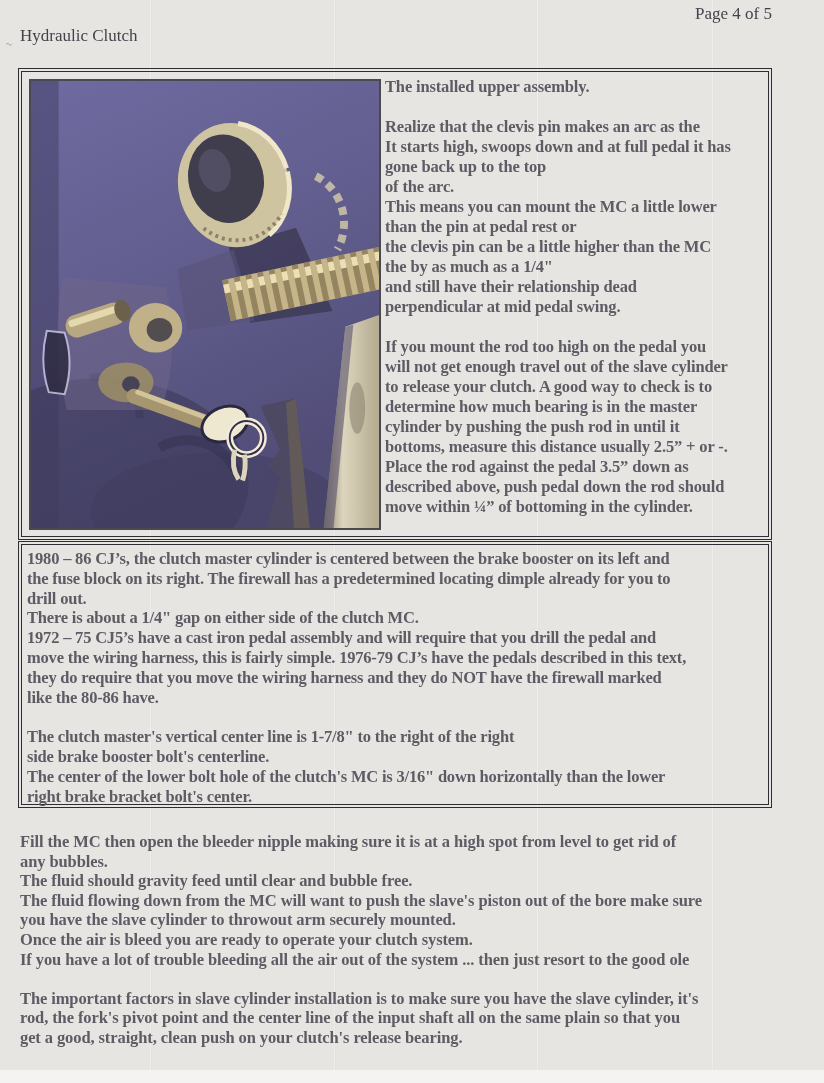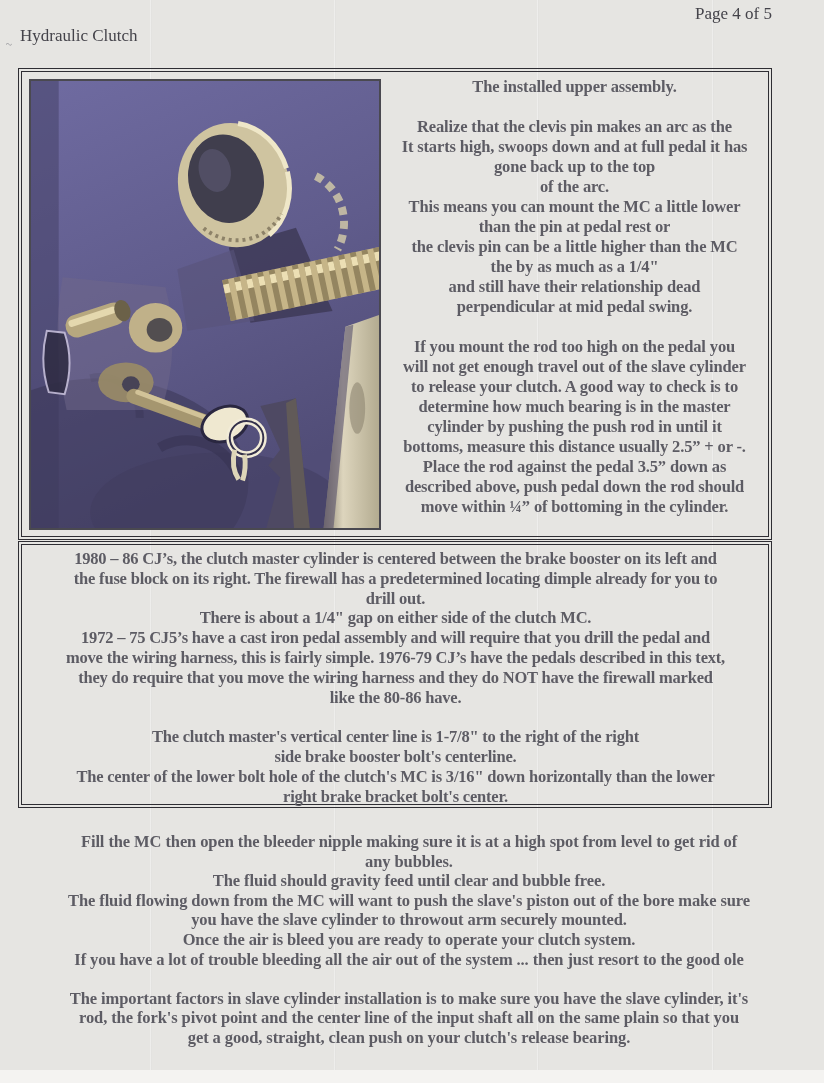--- a/index.html
+++ b/index.html
@@ -18,24 +18,24 @@
   .corner-mark{position:absolute;left:6px;top:38px;font-size:11px;color:#8d8c92;transform:rotate(12deg);}
 
   .dbox{position:absolute;left:18px;width:754px;border:4px double #2e2d33;background:transparent;box-sizing:border-box;}
   #box1{top:68px;height:472px;}
   #box2{top:541px;height:267px;}
 
   .photo-frame{position:absolute;left:7px;top:7px;width:352px;height:451px;
     border:2px solid #4a4950;background:#615d8d;box-sizing:border-box;overflow:hidden;}
   .photo-frame svg{display:block;width:100%;height:100%;}
 
-  .btext{color:#5d5c64;font-weight:bold;text-align:center;}
+  .btext{color:#5d5c64;font-weight:bold;}
   #box1-text{position:absolute;left:363px;top:5px;right:4px;font-size:16.5px;line-height:20px;letter-spacing:-0.15px;}
   #box2-text{position:absolute;left:5px;top:4px;right:4px;font-size:16.5px;line-height:19.8px;letter-spacing:-0.2px;}
-  #bottom-text{position:absolute;left:8px;top:832px;width:802px;font-size:16.5px;line-height:19.6px;letter-spacing:-0.1px;}
+  #bottom-text{position:absolute;left:20px;top:832px;width:802px;font-size:16.5px;line-height:19.6px;letter-spacing:-0.1px;}
   .tline{white-space:pre;overflow:hidden;}
 </style>
 </head>
 <body>
 
 <div class="scanline" style="left:150px"></div>
 <div class="scanline" style="left:334px"></div>
 <div class="scanline" style="left:537px"></div>
 <div class="scanline" style="left:712px"></div>
 <div class="footer-strip"></div>

